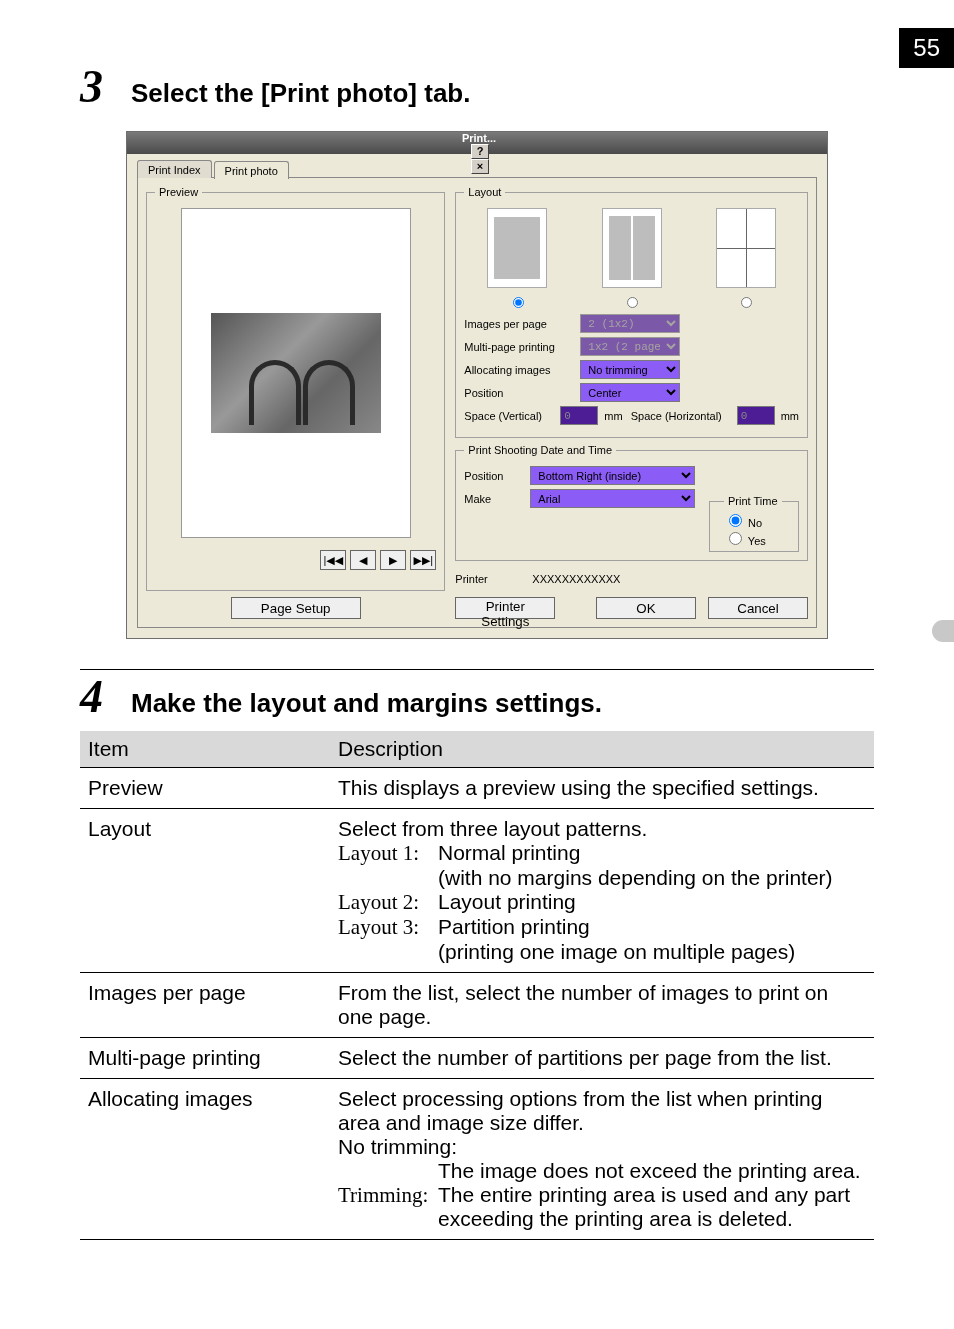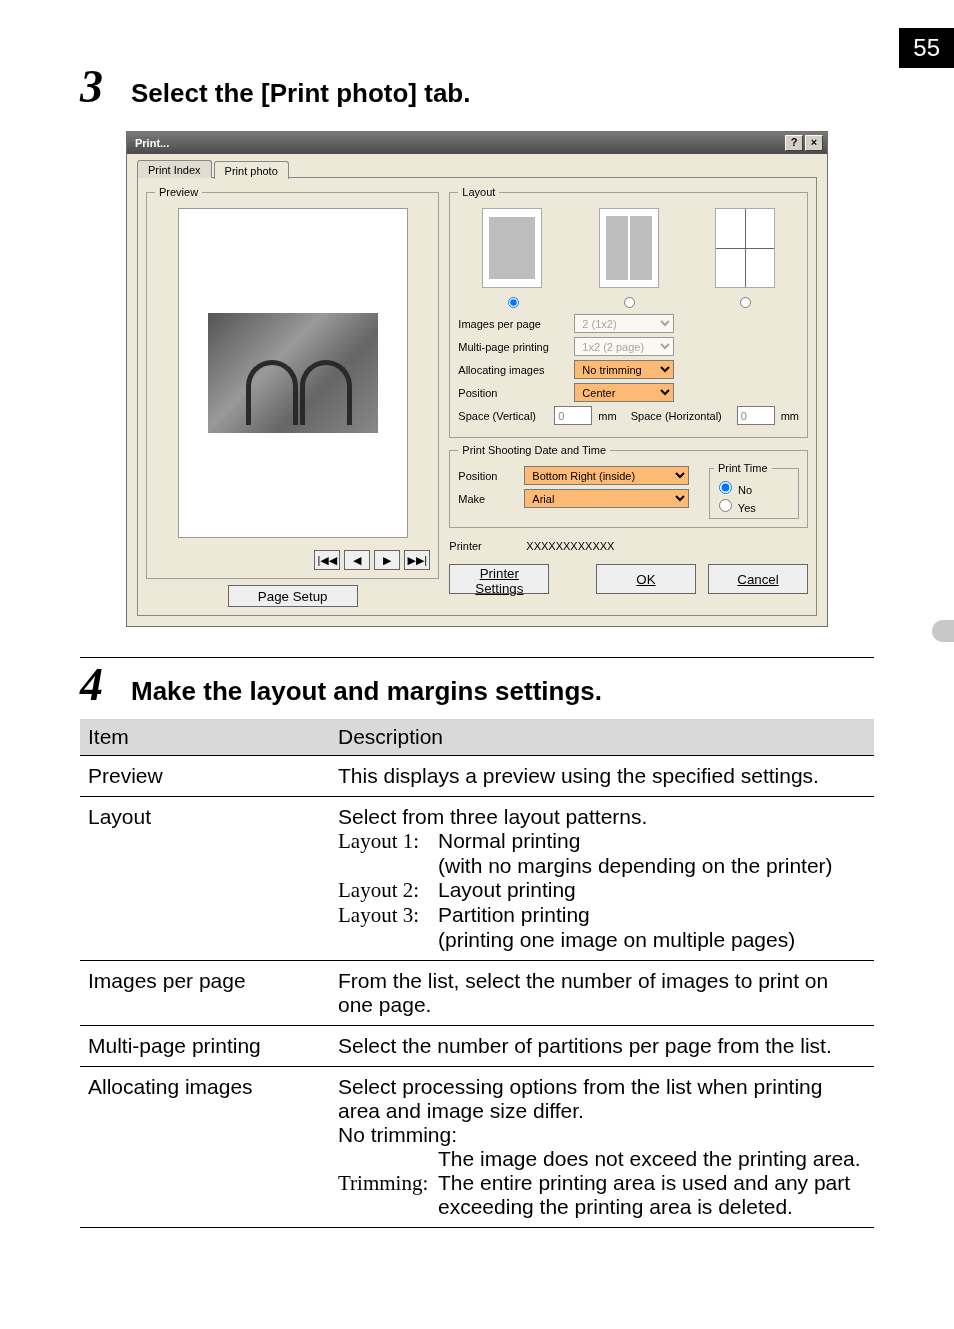--- a/index.html
+++ b/index.html
@@ -52,20 +52,21 @@
     color: #000;
   }
   .titlebar {
     background: linear-gradient(#7a7a7a,#4a4a4a);
     color: #fff;
     height: 22px;
     display: flex;
     align-items: center;
     padding: 0 4px 0 8px;
     font-weight: bold;
+    flex-direction: column;
   }
   .titlebar .spacer { flex: 1; }
   .tbtn {
     width: 18px; height: 16px;
     background: #d4d0c8;
     border: 1px solid #fff;
     border-right-color:#404040; border-bottom-color:#404040;
     color:#000; font-size:11px; line-height:13px; text-align:center;
     margin-left:2px;
   }
@@ -144,32 +145,32 @@
   .l2 .q1{top:7px;left:6px;} .l2 .q2{top:7px;right:6px;} .l2 .q3{bottom:7px;left:6px;} .l2 .q4{bottom:7px;right:6px;}
   .l3::before, .l3::after { content:""; position:absolute; background:#666; }
   .l3::before { left:0; right:0; top:50%; height:1px; }
   .l3::after  { top:0; bottom:0; left:50%; width:1px; }
   .l3 .fill { position:absolute; inset:4px; background:#bdbdbd; z-index:-1;}
   .radio { width:11px; height:11px; }
 
   .form-row { display:flex; align-items:center; gap:6px; margin:4px 0; }
   .form-row label { width:110px; }
   .sel, .txt {
-    height:19px; border:1px solid #7a7a7a; background:#fdba74;
+    height:19px; border:1px solid #7a7a7a; background:#8b5cf6;
     font-size:11px; padding:1px 3px;
   }
-  .sel.disabled, .txt.disabled { background:#ffffff; color:#888; }
+  .sel.disabled, .txt.disabled { background:#4c1d95; color:#888;font-family:Liberation Mono, monospace; }
   .sel.w1{width:100px;} .sel.w2{width:165px;} .sel.w3{width:95px;}
   .spin { width:38px; }
   .unit { font-size:11px; }
   .chk { width:12px; height:12px; }
-  .printtime-box { border:1px solid #a0a0a0; padding:4px 4px; }
+  .printtime-box { border:1px solid #a0a0a0; padding:4px 14px;margin-top:33px; }
   .dlg-footer { display:flex; gap:12px; align-items:center; margin-top:6px; }
   .dlg-footer .lbl { width:65px; }
-  .pbtn { width:100px; height:30px; border:1px solid #666; background:#efefef;text-decoration:underline; }
+  .pbtn { width:100px; height:22px; border:1px solid #666; background:#efefef; }
 
   
   .settings-table { width: 100%; border-collapse: collapse; margin-top:8px; font-size:21px; }
   .settings-table th { background:#d9d9d9; font-weight:normal; text-align:left; padding:6px 8px; border-bottom:1px solid #000;margin-left:39px; }
   .settings-table td { vertical-align:top; padding:8px 8px; border-bottom:1px solid #000; }
   .settings-table td:first-child, .settings-table th:first-child { width:250px; }
   .desc-sub { display:flex; }
   .desc-sub .k { width:100px; flex:none;font-family:Liberation Serif, serif; }
   .desc-sub .v { flex:1; }
 
@@ -258,21 +259,21 @@
                 <select class="sel w1"><option>No trimming</option></select>
               </div>
               <div class="form-row">
                 <label>Position</label>
                 <select class="sel w1"><option>Center</option></select>
               </div>
               <div class="form-row">
                 <label style="width:90px">Space (Vertical)</label>
                 <input class="txt spin disabled" disabled="" value="0" style="">
                 <span class="unit">mm</span>
-                <label style="width:100px;margin-left:8px">Space (Horizontal)</label>
+                <label style="width:100px;margin-left:2px">Space (Horizontal)</label>
                 <input class="txt spin disabled" disabled="" value="0" style="">
                 <span class="unit">mm</span>
               </div>
             </fieldset>
 
             <fieldset>
               <legend>Print Shooting Date and Time</legend>
               <div style="display:flex; gap:8px;">
                 <div style="flex:1;">
                   <div class="form-row">

